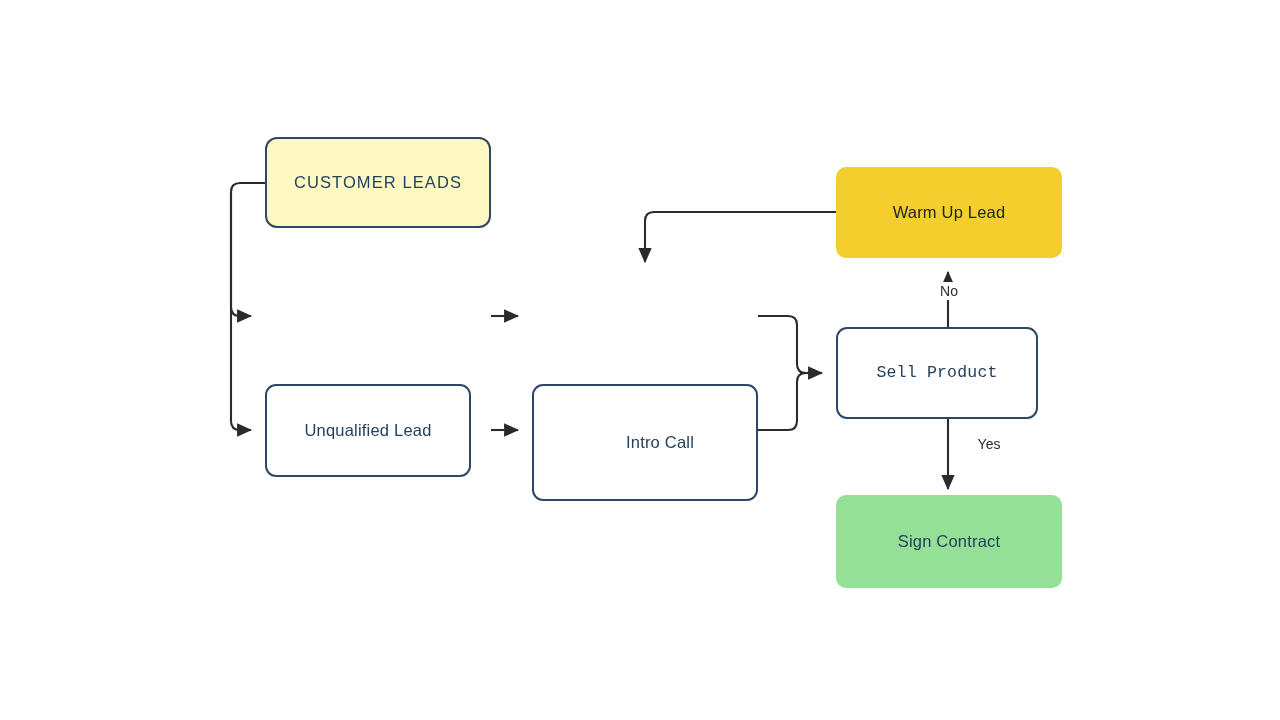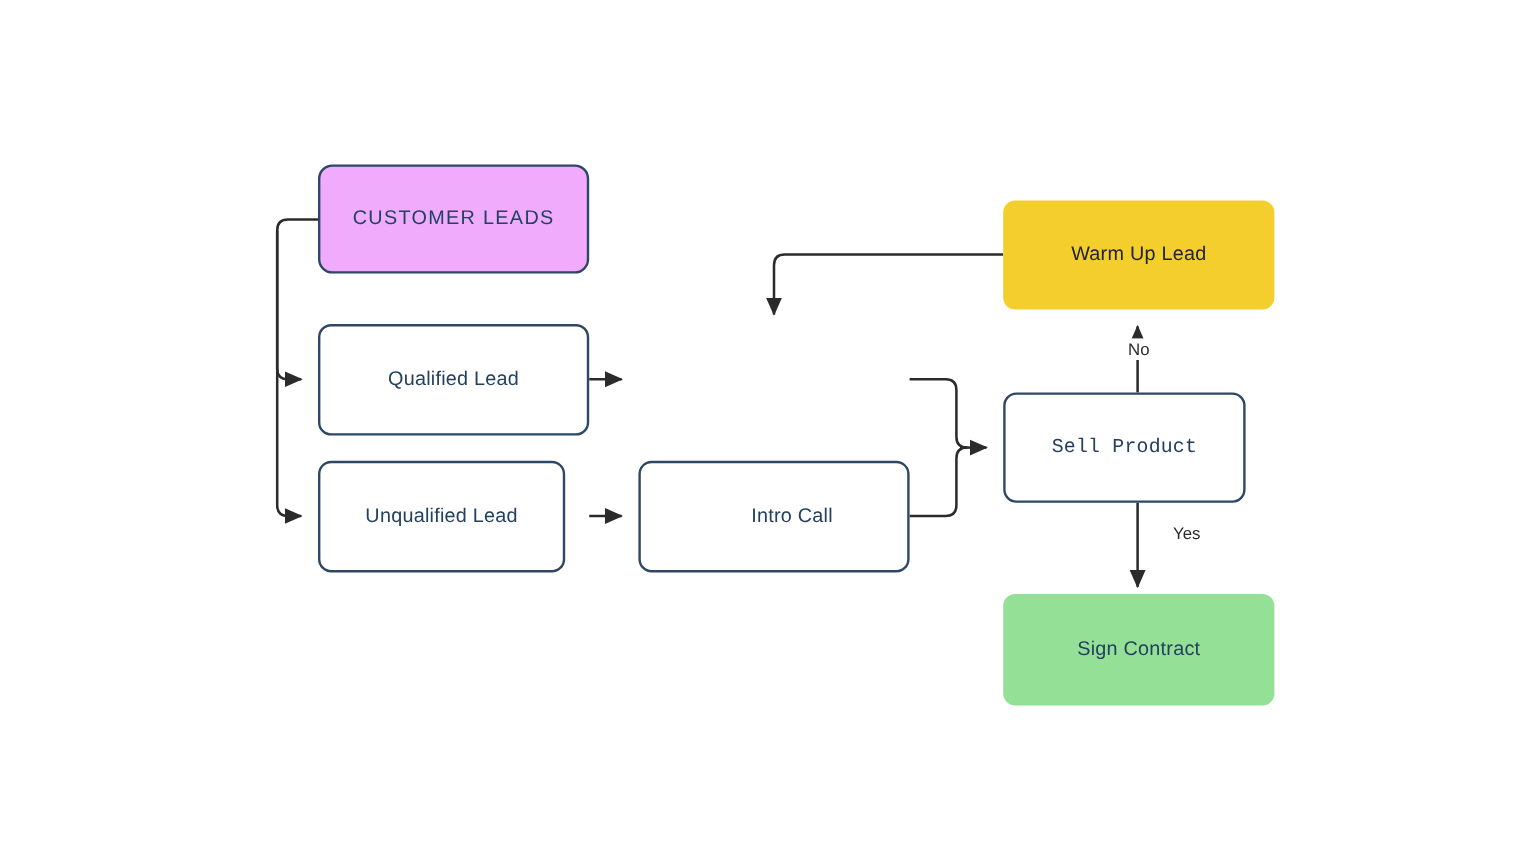--- a/index.html
+++ b/index.html
@@ -39,21 +39,21 @@
     letter-spacing: 0.2px;
     z-index: 3;
   }
   .node.outlined {
     border: 2.4px solid #2e4765;
     border-radius: 11px;
     background: #ffffff;
     color: #23415f;
   }
   .node.start {
-    background: #f0abfc;
+    background: #fef9c3;
     color: #23415f;
     letter-spacing: 1.1px;
   }
   .node.plain {
     border: none;
     border-radius: 10px;
   }
   .node.warm {
     background: #f3ce2d;
     color: #20242b;
@@ -109,30 +109,27 @@
       <path d="M 948 419 L 948 489" marker-end="url(#arrow)"></path>
 
       <path d="M 836 212 L 654 212 Q 645 212 645 221 L 645 262" marker-end="url(#arrow)"></path>
     </g>
   </svg>
 
   <div class="node start plain" style="left:265px; top:137px; width:226px; height:91px; border:2.4px solid #2e4765; border-radius:12px;">
     <span>CUSTOMER LEADS</span>
   </div>
 
-  <div class="node outlined" style="left:265px; top:270px; width:226px; height:93px;">
-    <span>Qualified Lead</span>
-  </div>
 
   <div class="node outlined" style="left:265px; top:384px; width:206px; height:93px;">
     <span>Unqualified Lead</span>
   </div>
 
 
-  <div class="node outlined" style="left:532px; top:384px; width:226px; height:93px;padding-left:30px;">
+  <div class="node outlined" style="left:532px; top:384px; width:226px; height:117px;padding-left:30px;">
     <span>Intro Call</span>
   </div>
 
   <div class="node plain warm" style="left:836px; top:167px; width:226px; height:91px;">
     <span>Warm Up Lead</span>
   </div>
 
   <div class="node outlined" style="left:836px; top:327px; width:202px; height:92px;font-family:Liberation Mono, monospace;">
     <span>Sell Product</span>
   </div>

